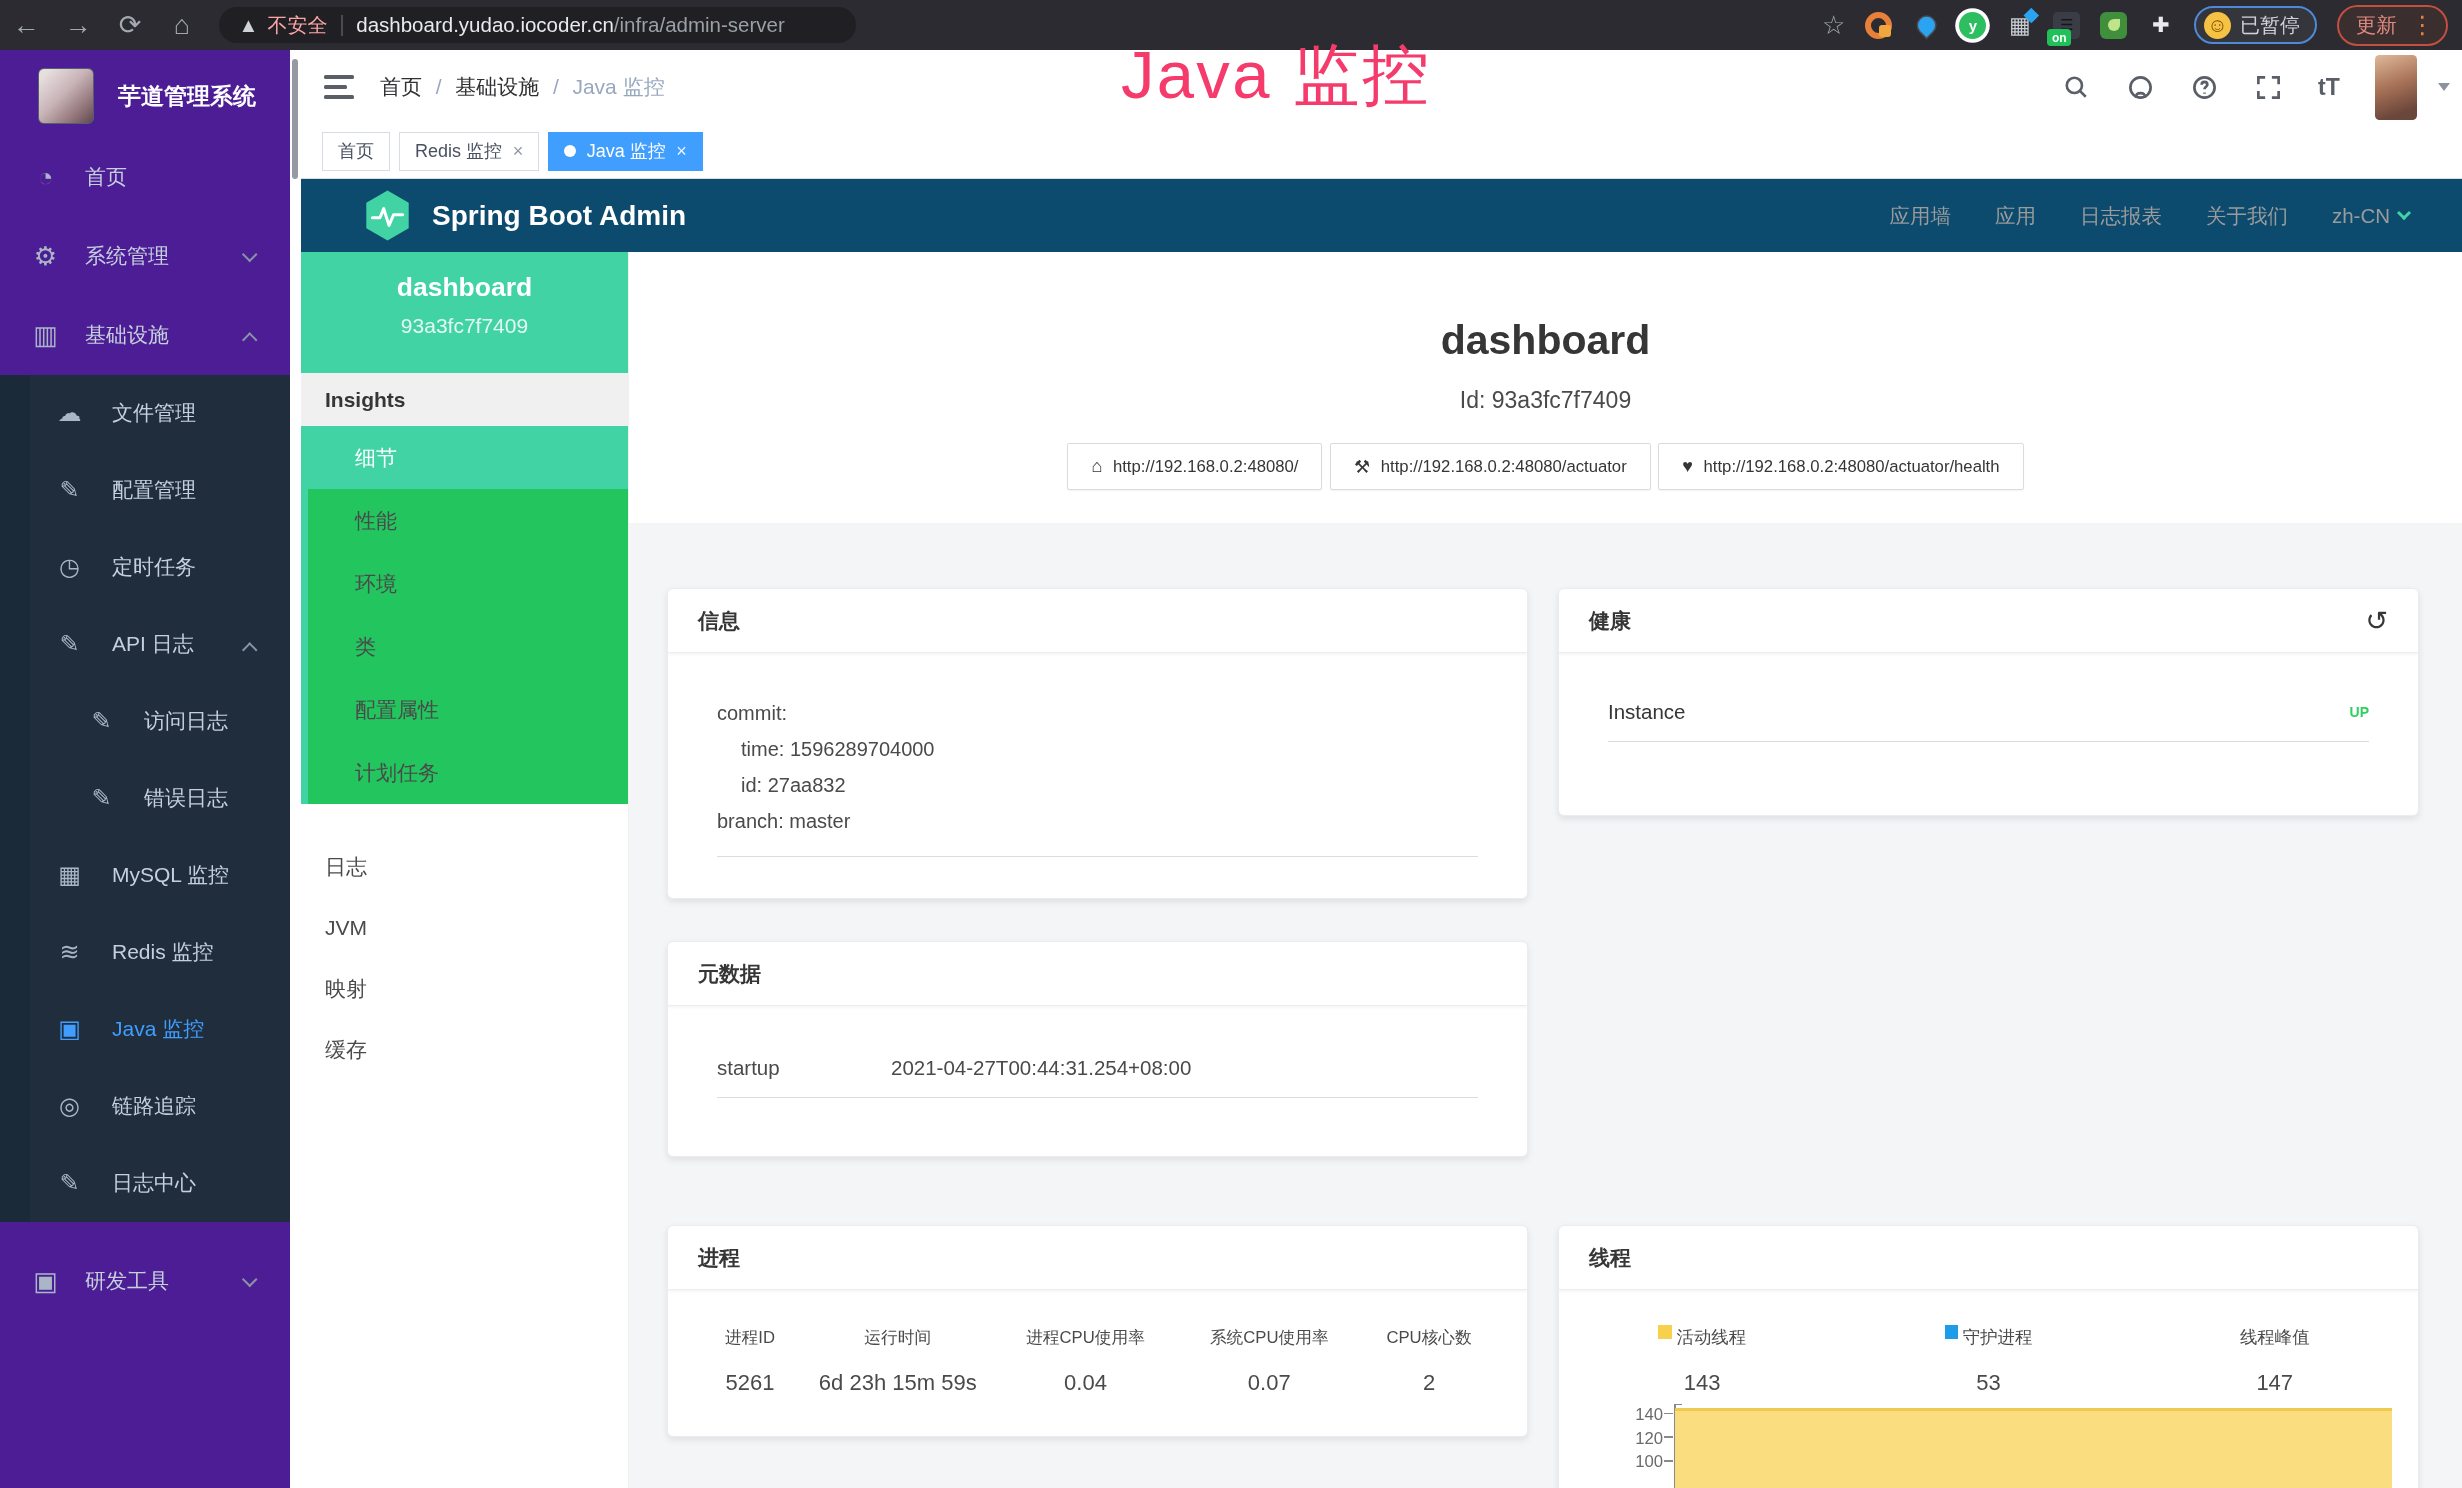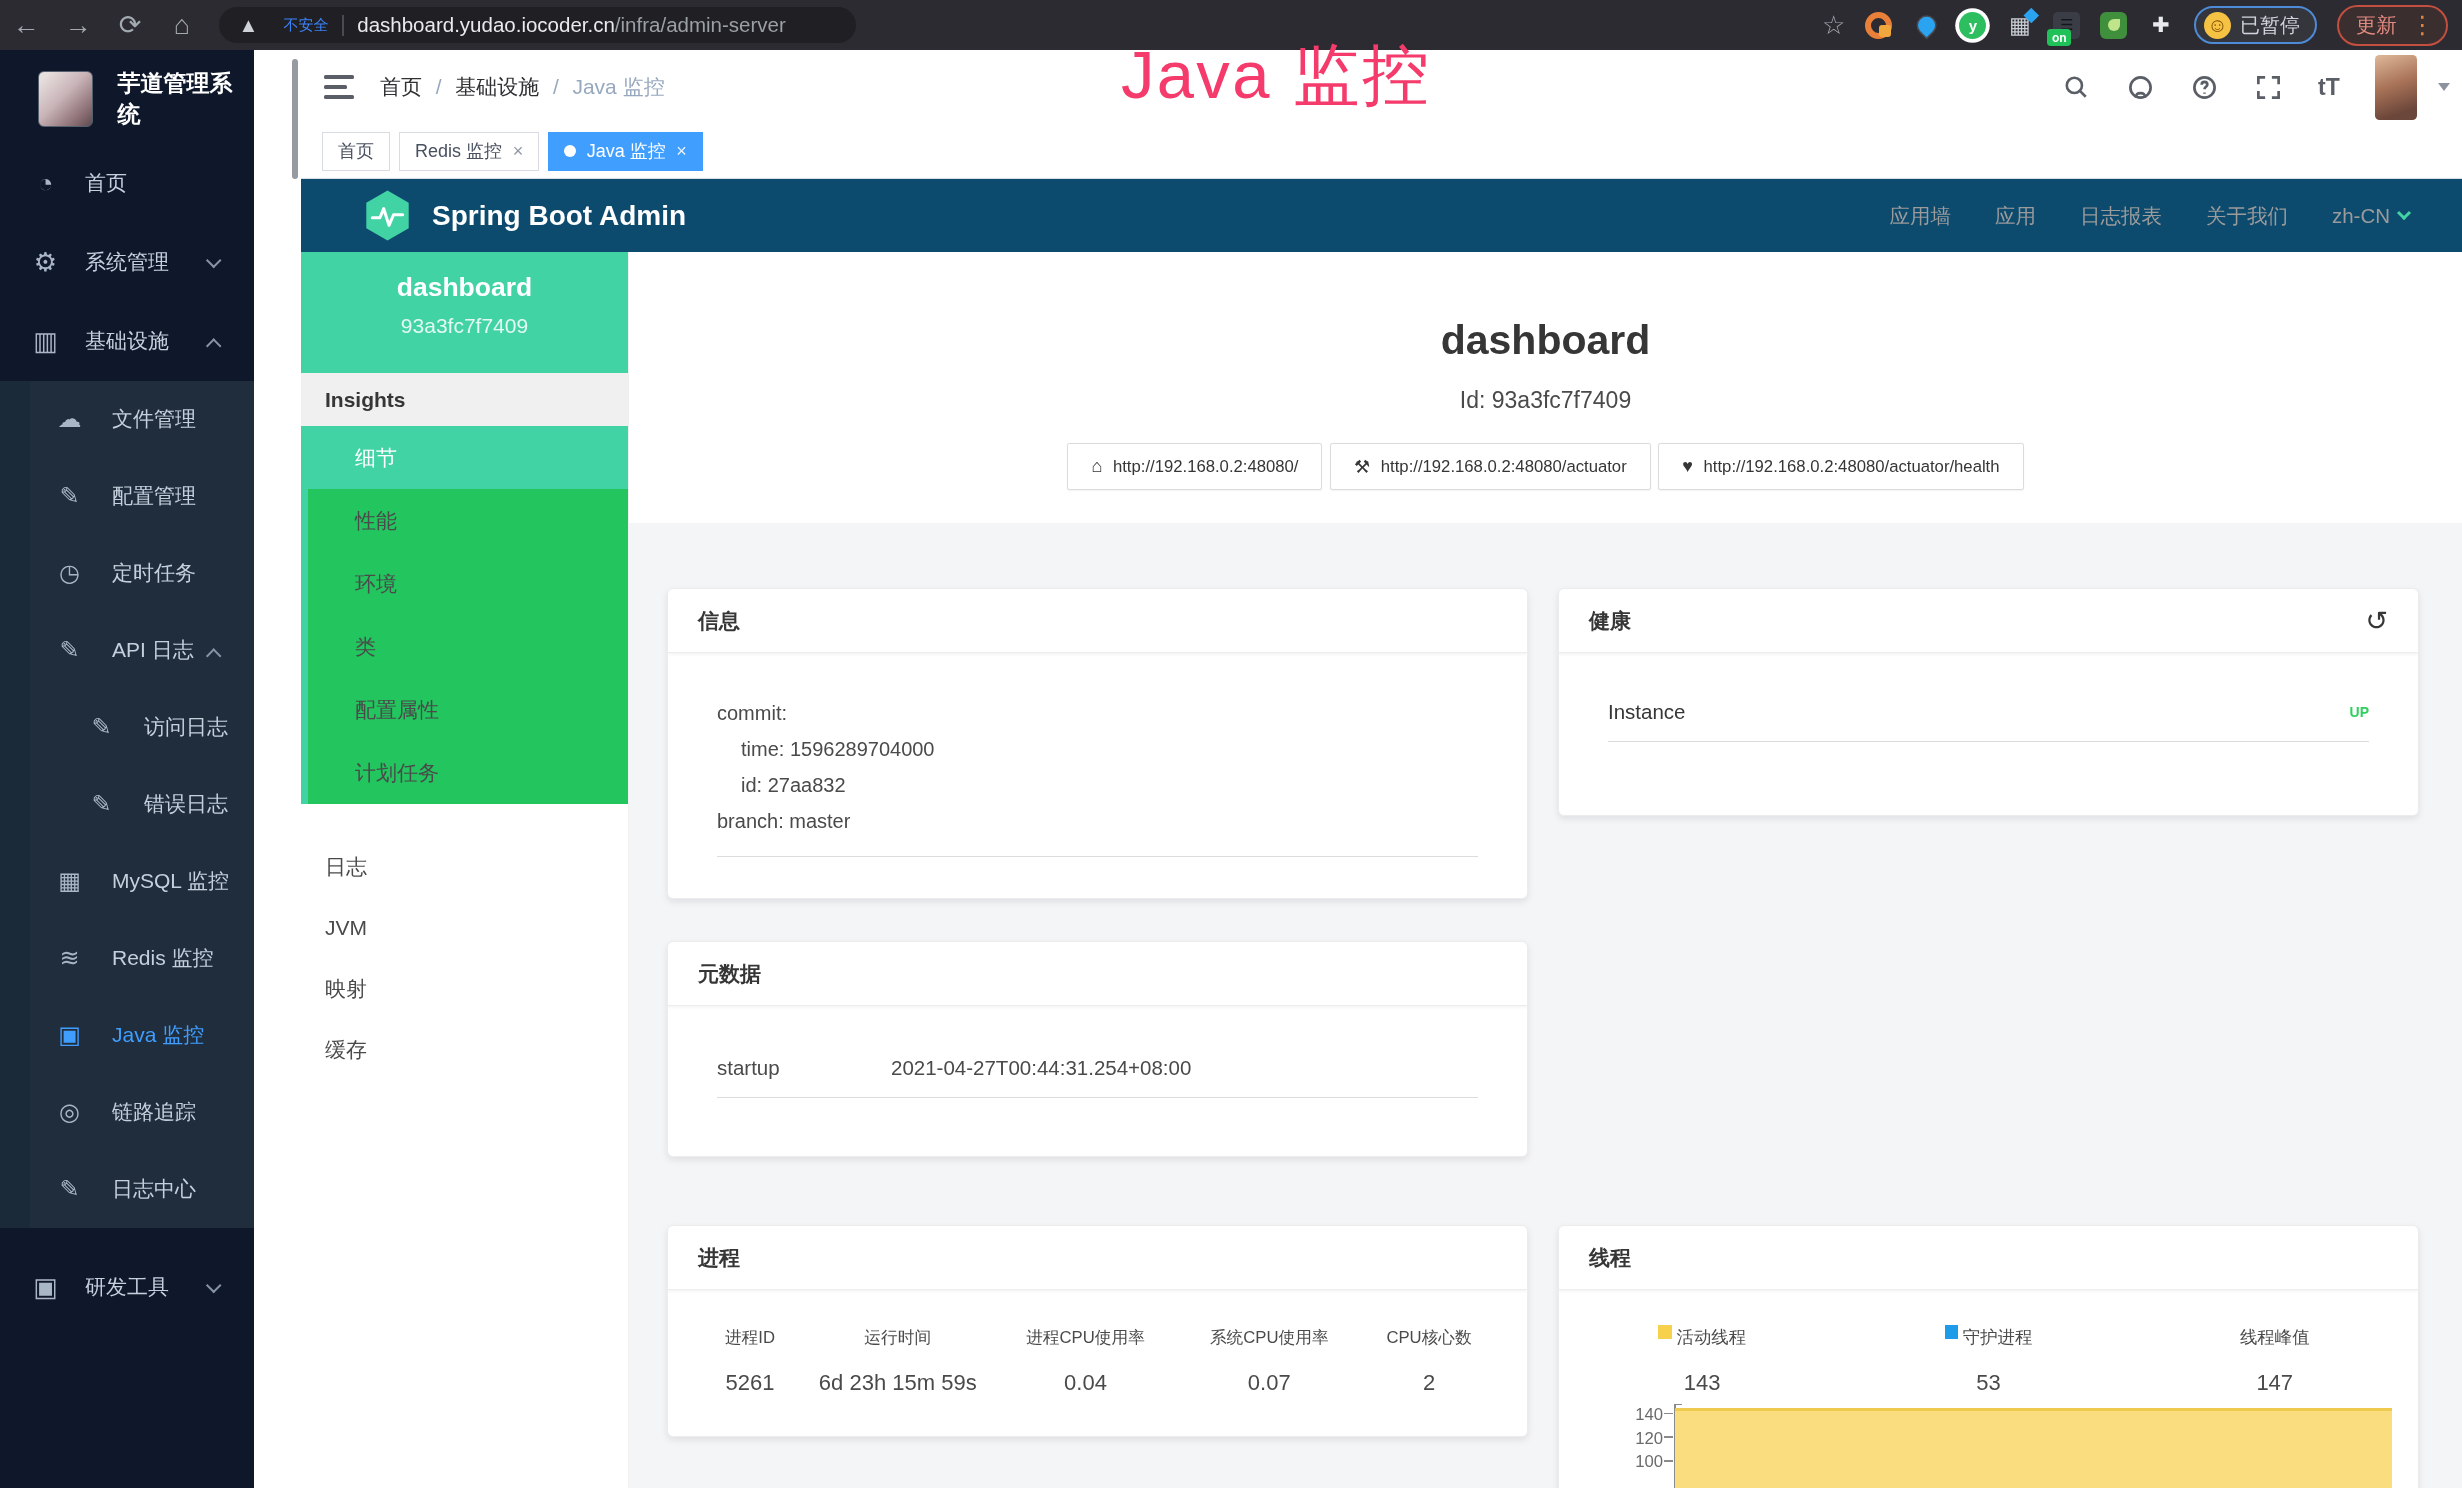--- a/index.html
+++ b/index.html
@@ -5,21 +5,21 @@
   * { margin:0; padding:0; box-sizing:border-box; }
   html,body { background:#e9e9e9; }
   body { font-family:"Liberation Sans", sans-serif; }
   .root { position:relative; width:2462px; height:1489px; overflow:hidden; background:#fff; }
 
   
   .browser-bar { position:absolute; left:0; top:0; width:100%; height:50px; background:#2b2b31; display:flex; align-items:center; z-index:40; }
   .bnav { color:#a3a9b0; font-size:27px; width:52px; text-align:center; line-height:50px; }
   .address-pill { margin-left:10.6px; height:36px; width:637px; background:#1f1f24; border-radius:20px; display:flex; align-items:center; padding:0 20px; }
   .warn-ico { color:#cfd3d9; font-size:20px; margin-right:9px; }
-  .sec-label { color:#3b82f6; font-size:15px; margin-right:13.7px;margin-left:16px; }
+  .sec-label { color:#fca5a5; font-size:20px; margin-right:13.7px; }
   .addr-div { width:1.5px; height:21px; background:#4a4a52; margin-right:13.7px; }
   .url-domain { color:#e8eaed; font-size:20.5px; }
   .url-path { color:#9aa0a6; font-size:20.5px; }
   .browser-right { margin-left:auto; display:flex; align-items:center; gap:20px; padding-right:13.7px; }
   .star { color:#a3a9b0; font-size:26px; }
   .ext { width:27px; height:27px; border-radius:6px; position:relative; display:flex; align-items:center; justify-content:center; font-size:15px; }
   .ext-ring { border:6px solid #e8803a; border-radius:50%; background:transparent; }
   .ext-ring::after { content:""; position:absolute; right:-4.6px; bottom:-4.6px; width:12px; height:12px; background:#f0a73e; border-radius:3px; }
   .ext-pin { background:transparent; }
   .ext-pin::before { content:""; width:16.7px; height:16.7px; background:#2aa3f0; border-radius:50% 50% 50% 0; transform:rotate(-45deg); box-shadow:0 0 0 1.5px rgba(255,255,255,.15); }
@@ -33,21 +33,21 @@
   .ext-puzzle { color:#e8eaed; font-size:21px; }
   .paused-pill { height:38px; border:2.3px solid #4d8ad8; border-radius:21px; background:#35353c; color:#cfd3da; display:flex; align-items:center; gap:9px; padding:0 15px 0 7.6px; font-size:20px; }
   .emoji-face { width:27px; height:27px; border-radius:50%; background:#f6c244; color:#7a4b00; font-size:20px; display:flex; align-items:center; justify-content:center; }
   .update-btn { height:41px; border:2.3px solid #c24f3f; border-radius:23px; color:#e08a80; display:flex; align-items:center; gap:13.7px; padding:0 12px 0 16.7px; font-size:20.5px; background:#3a2e2e; }
   .vdots { color:#e0833f; font-size:24px; letter-spacing:0; }
 
   
   .annotation { position:absolute; left:1121px; top:30px; z-index:60; font-size:67px; color:#f53b6b; letter-spacing:2.3px; font-weight:500; }
 
   
-  .sidebar { position:absolute; left:0; top:50px; width:254px; bottom:0; background:#0f172a; color:#c6d0dd; z-index:10; }
+  .sidebar { position:absolute; left:0; top:50px; width:290px; bottom:0; background:#4c1d95; color:#c6d0dd; z-index:10; }
   .logo-row { display:flex; align-items:center; padding:18px 0 13.7px 38px; gap:24px; }
   .logo-img { width:56px; height:56px; border-radius:6px; background:linear-gradient(135deg,#e7dede 10%,#c9b4b8 45%,#8c6f74 80%,#5c4a50); border:0.8px solid #55606e; }
   .app-title { color:#fff; font-weight:bold; font-size:23px; }
   .mi-row { height:79px; display:flex; align-items:center; position:relative; cursor:pointer; }
   .mi-ico { width:33px; text-align:center; font-size:26px; color:#a9b6c6; margin:0 23px 0 29px; flex:none; }
   .mi-label { font-size:21px; }
   .chev { width:11.4px; height:11.4px; border-right:2.3px solid #8794a5; border-bottom:2.3px solid #8794a5; position:absolute; right:35px; }
   .chev.down { transform:rotate(45deg); top:32px; }
   .chev.up { transform:rotate(-135deg); top:38px; }
   .submenu { background:linear-gradient(to right,#1b2a39 30px,#1f2d3d 30px); }

